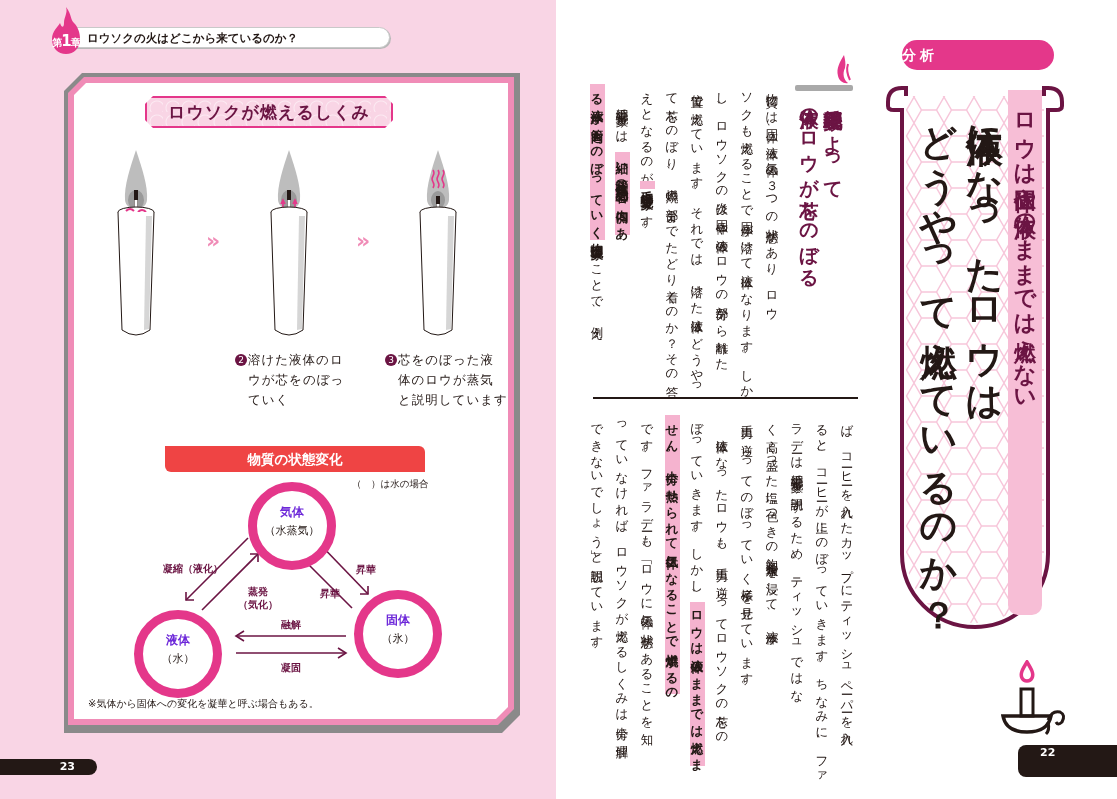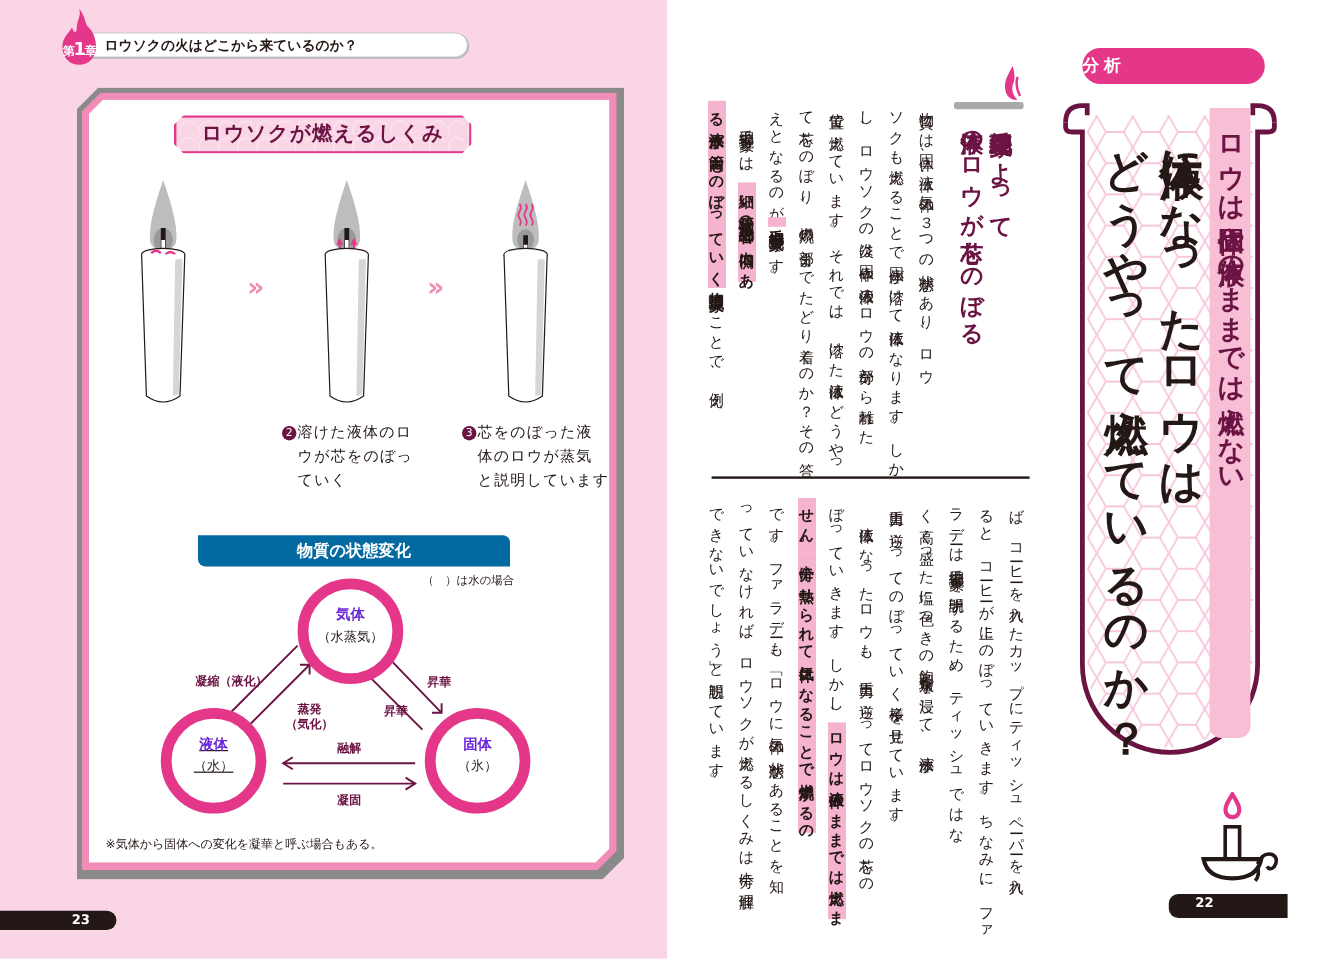--- a/index.html
+++ b/index.html
@@ -30,21 +30,21 @@
       radial-gradient(circle at 10px 10px, transparent 6px, rgba(255,255,255,.5) 7px, transparent 8px);
     background-size: 16px 14px; }
   .candle { position: absolute; top: 148px; width: 48px; height: 190px; }
   .candle svg { width: 48px; height: 190px; overflow: visible; }
   .step-arrow { position: absolute; top: 228px; font-size: 22px; font-weight: bold; color: #f08cb7; letter-spacing: -6px; }
 
   .step { position: absolute; top: 350px; width: 130px; font-size: 12.5px; line-height: 20px; color: #231815; letter-spacing: 1px; }
   .step .num { display: inline-block; width: 12px; height: 12px; border-radius: 50%; background: #6b1443; color: #fff; font-size: 9px; line-height: 12px; text-align: center; margin-right: 1px; vertical-align: 1px; letter-spacing: 0; }
   .step .indent { padding-left: 13px; }
 
-  .state-header { position: absolute; left: 165px; top: 446px; width: 260px; height: 26px; background: #0369a1; border-radius: 0 6px 0 6px; color: #fff; font-size: 13.5px; font-weight: bold; text-align: center; line-height: 26px; }
+  .state-header { position: absolute; left: 165px; top: 446px; width: 260px; height: 26px; background: #ef4444; border-radius: 0 6px 0 6px; color: #fff; font-size: 13.5px; font-weight: bold; text-align: center; line-height: 26px; }
   .paren-note { position: absolute; left: 352px; top: 478px; font-size: 9.5px; color: #231815; white-space: nowrap; }
   .state-circle { position: absolute; width: 88px; height: 88px; border-radius: 50%; border: 9px solid #e4378a; background: #fff; text-align: center; }
   .state-circle .big { display: block; font-size: 12px; font-weight: bold; color: #6d28d9; margin-top: 9px; line-height: 24px; }
   .state-circle .small { display: block; font-size: 11px; color: #231815; line-height: 14px; }
   .state-label { position: absolute; font-size: 10px; color: #6b1443; font-weight: bold; white-space: nowrap; line-height: 13px; text-align: center; }
   .diagram-svg { position: absolute; left: 120px; top: 480px; width: 340px; height: 220px; }
   .footnote { position: absolute; left: 88px; top: 697px; font-size: 10px; color: #231815; white-space: nowrap; }
 
   .page-num-left { position: absolute; left: 0; top: 745px; width: 97px; height: 16px; background: #231815; border-radius: 0 8px 8px 0; margin-top: 14px; }
   .page-num-left span { position: absolute; right: 22px; top: 1px; font-size: 11px; font-weight: bold; color: #fff; }
@@ -60,21 +60,21 @@
   .sub-flame { position: absolute; left: 832px; top: 54px; width: 20px; height: 32px; }
 
   .analysis-pill { position: absolute; left: 902px; top: 40px; width: 152px; height: 30px; background: #e4378a; border-radius: 15px; color: #fff; font-size: 14px; font-weight: bold; line-height: 30px; letter-spacing: 4px; }
   .capsule { position: absolute; left: 884px; top: 84px; width: 182px; height: 570px; }
   .capsule svg { position: absolute; left: 0; top: 0; width: 182px; height: 570px; }
   .capsule-band { position: absolute; left: 1008px; top: 90px; width: 34px; height: 525px; background: #f7bed6; border-radius: 0 0 10px 10px; }
   .band-text { position: absolute; left: 1012px; top: 98px; writing-mode: vertical-rl; font-size: 22px; font-weight: bold; color: #6b1443; letter-spacing: 0; line-height: 26px; white-space: nowrap; }
   .main-title { position: absolute; writing-mode: vertical-rl; font-size: 37px; font-weight: bold; color: #231815; line-height: 44px; white-space: nowrap; letter-spacing: 1px; }
 
   .candle-icon { position: absolute; left: 1000px; top: 660px; width: 70px; height: 78px; }
-  .page-num-right { position: absolute; left: 974px; top: 745px; width: 99px; height: 20px; background: #231815; border-radius: 8px 0 0 8px; }
+  .page-num-right { position: absolute; left: 1018px; top: 745px; width: 99px; height: 32px; background: #231815; border-radius: 8px 0 0 8px; }
   .page-num-right span { position: absolute; left: 22px; top: 1px; font-size: 11px; font-weight: bold; color: #fff; }
 </style>
 </head>
 <body>
 
 <div class="page-left">
 
   <div class="chapter-bar">
     <span class="chap-title">ロウソクの火はどこから来ているのか？</span>
   </div>
@@ -170,21 +170,21 @@
 
       <line x1="116" y1="173" x2="226" y2="173"></line>
         <path d="M218 168 L226 173 L218 178"></path>
     </g>
   </svg>
 
   <div class="state-circle" style="left:248px; top:482px;">
     <span class="big">気体</span>
     <span class="small">（水蒸気）</span>
   </div>
-  <div class="state-circle" style="left:134px; top:590px;text-decoration:underline;">
+  <div class="state-circle" style="left:134px; top:610px;">
     <span class="big">液体</span>
     <span class="small">（水）</span>
   </div>
   <div class="state-circle" style="left:354px; top:590px;">
     <span class="big">固体</span>
     <span class="small">（氷）</span>
   </div>
 
   <div class="state-label" style="left:163px; top:562px;">凝縮（液化）</div>
   <div class="state-label" style="left:238px; top:585px; white-space:pre-line;">蒸発

